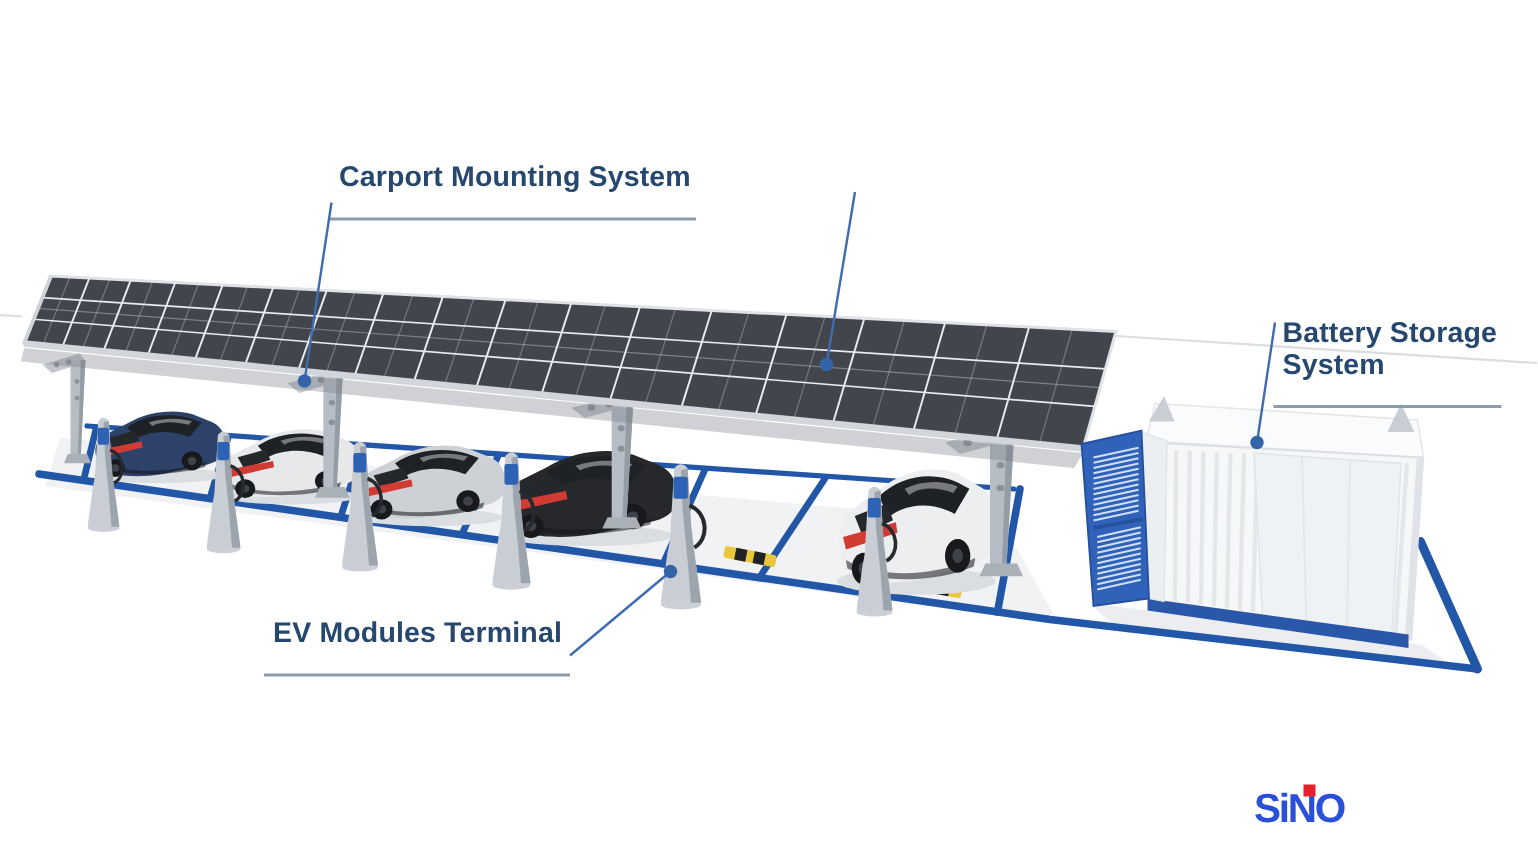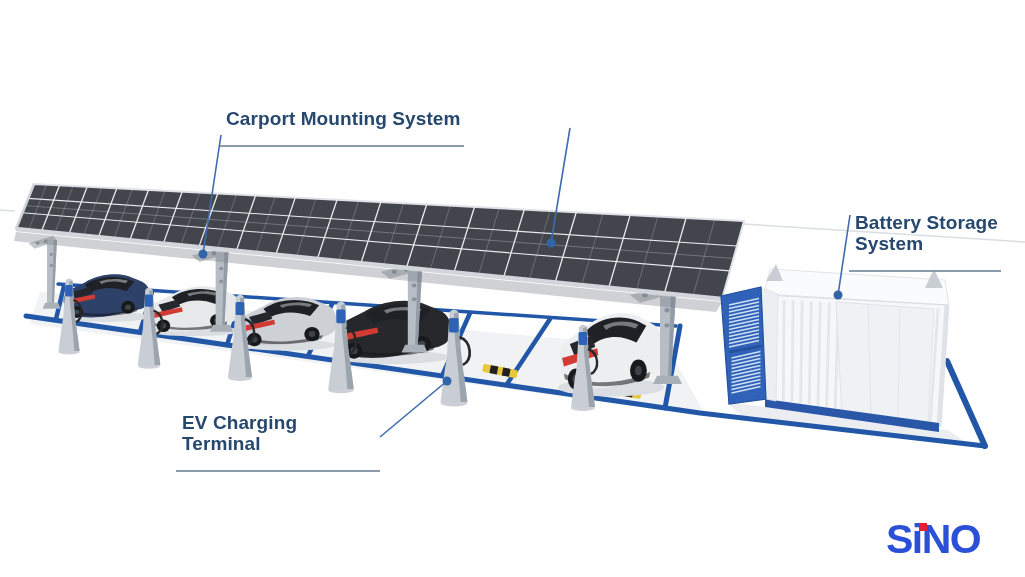--- a/index.html
+++ b/index.html
@@ -2,22 +2,22 @@
 <html><head>
 <meta charset="utf-8">
 <style>
   html,body{margin:0;padding:0;}
   body{width:1025px;height:577px;position:relative;background:#fff;overflow:hidden;
        font-family:"Liberation Sans","DejaVu Sans",sans-serif;}
   #stage{position:absolute;inset:0;}
   svg{position:absolute;left:0;top:0;}
   .label{position:absolute;color:#26476E;font-size:19px;line-height:21px;font-weight:600;
          border-bottom:2px solid #8B9AAC;padding:0 0 16px 6px;letter-spacing:.1px;}
-  #logo{position:absolute;left:886px;top:520px;width:100px;height:40px;
-        font-size:41px;font-weight:bold;letter-spacing:-1.5px;line-height:38px;}
+  #logo{position:absolute;left:836px;top:520px;width:100px;height:40px;
+        font-size:27px;font-weight:bold;letter-spacing:-1.5px;line-height:38px;}
   #logo .dot{position:absolute;left:33px;top:3px;width:8px;height:8px;}
 </style>
 </head>
 <body>
 
 <div id="stage">
 <svg width="1025" height="577" viewBox="0 0 1025 577">
   <defs>
     <g id="car">
       <ellipse cx="60" cy="63" rx="54" ry="6.5" fill="#DADDE1"></ellipse>
@@ -245,19 +245,19 @@
   <g fill="#3464A8">
     <circle cx="203" cy="254" r="4.5"></circle>
     <circle cx="551" cy="243" r="4.5"></circle>
     <circle cx="838" cy="295" r="4.5"></circle>
     <circle cx="447" cy="381" r="4.5"></circle>
   </g>
 </svg>
 
 <div class="label" style="left:220px;top:108px;width:238px;">Carport Mounting System</div>
 <div class="label" style="left:849px;top:168px;width:146px;margin-top:44px;">Battery Storage System</div>
-<div class="label" style="left:176px;top:412px;width:198px;">EV Charging Terminal</div>
+<div class="label" style="left:176px;top:412px;width:198px;">EV Modules Terminal</div>
 
 <div id="logo" style="color: rgb(43, 80, 216);">
   <span>SiNO</span>
   <span class="dot" style="background: rgb(230, 33, 41);"></span>
 </div>
 </div>
 
 </body></html>

